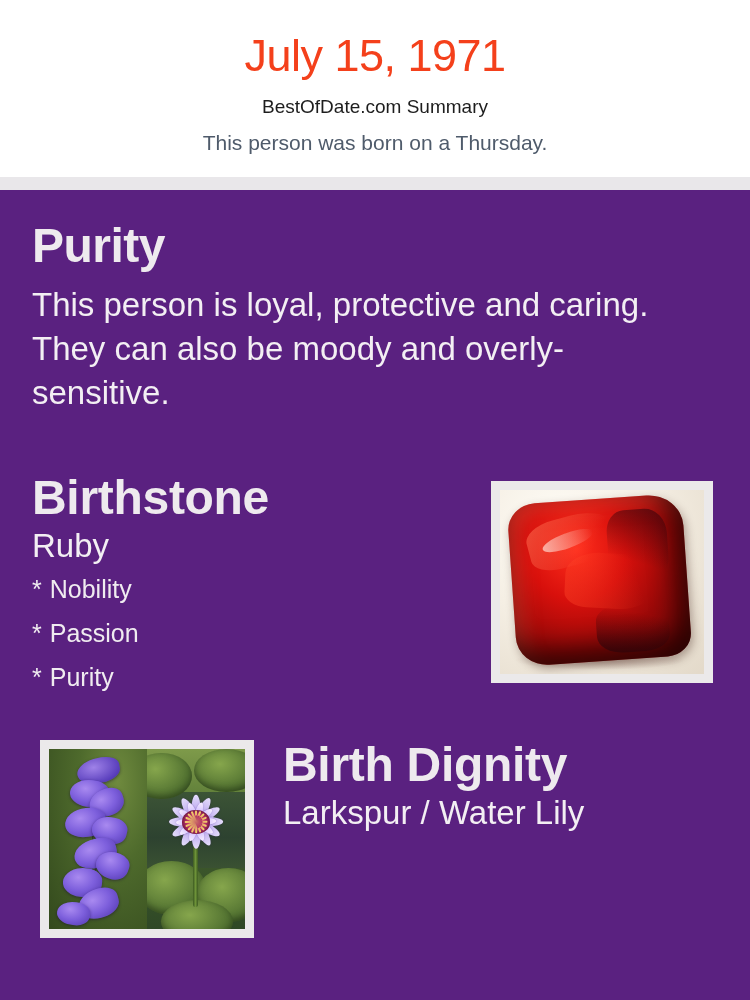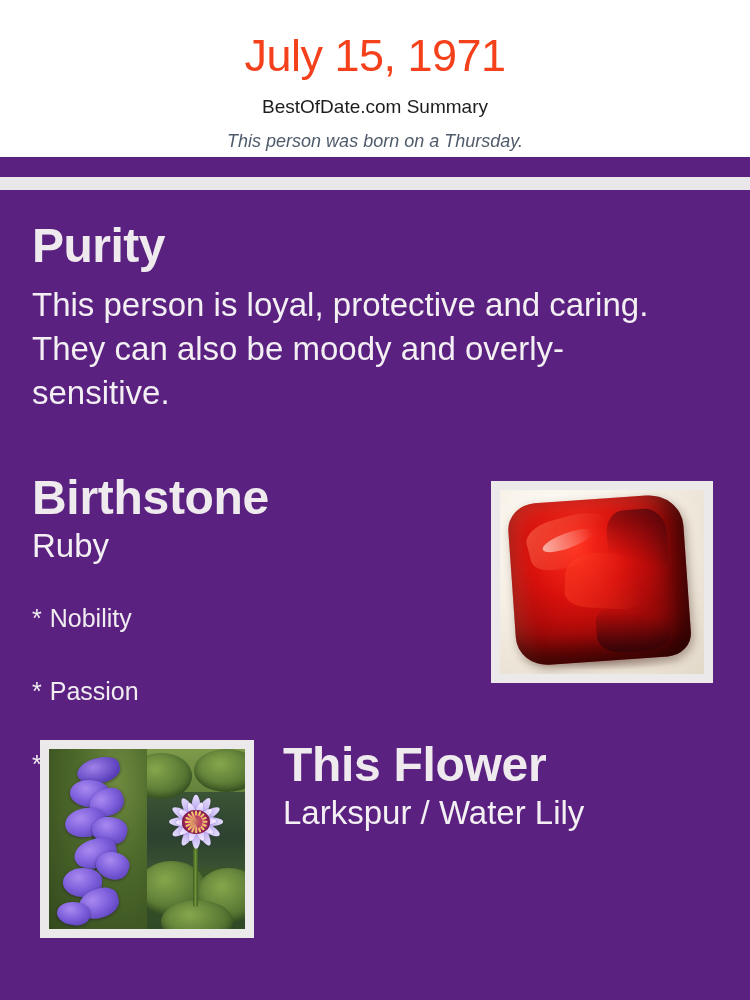--- a/index.html
+++ b/index.html
@@ -21,21 +21,21 @@
     width:750px;
     height:1000px;
     background:#5a2180;
   }
 
   
   .header {
     position:absolute;
     top:0; left:0;
     width:750px;
-    height:157px;
+    height:177px;
     background:#ffffff;
     text-align:center;
   }
 
   .header-date {
     font-size:45px;
     font-weight:400;
     color:#f4401b;
     letter-spacing:-0.5px;
     line-height:1;
@@ -44,26 +44,25 @@
 
   .header-site {
     font-size:19px;
     font-weight:400;
     color:#1d1d1d;
     line-height:1;
     padding-top:19px;
   }
 
   .header-sub {
-    font-size:18px;
+    font-size:21px;
     font-weight:400;
     color:#4f5b6b;
     line-height:1;
     padding-top:16px;
-    font-style:italic;
   }
 
   .header-rule {
     position:absolute;
     top:177px; left:0;
     width:750px;
     height:13px;
     background:#e9e7ea;
   }
 
@@ -116,21 +115,20 @@
   }
 
   .trait-list { list-style:none; padding-top:11px; }
 
   .trait-item {
     font-size:25px;
     font-weight:400;
     color:#f0ecf0;
     line-height:1.0;
     padding-bottom:19px;
-    margin-top:29px;
   }
 
   .trait-star { padding-right:8px; }
 
   
   .photo-frame {
     position:absolute;
     background:#ebe9ea;
     padding:9px;
   }
@@ -399,18 +397,18 @@
                 <div class="lily-stamen" style="transform: rotate(315deg) translateY(-14%);"></div>
                 <div class="lily-stamen" style="transform: rotate(337.5deg) translateY(-14%);"></div>
               </div>
           </div>
 
         </div>
       </div>
     </div>
 
     <div class="flower-block">
-      <div class="section-title">This Flower</div>
+      <div class="section-title">Birth Dignity</div>
       <div class="section-value">Larkspur / Water Lily</div>
     </div>
 
   </div>
 </div>
 
 </body></html>

